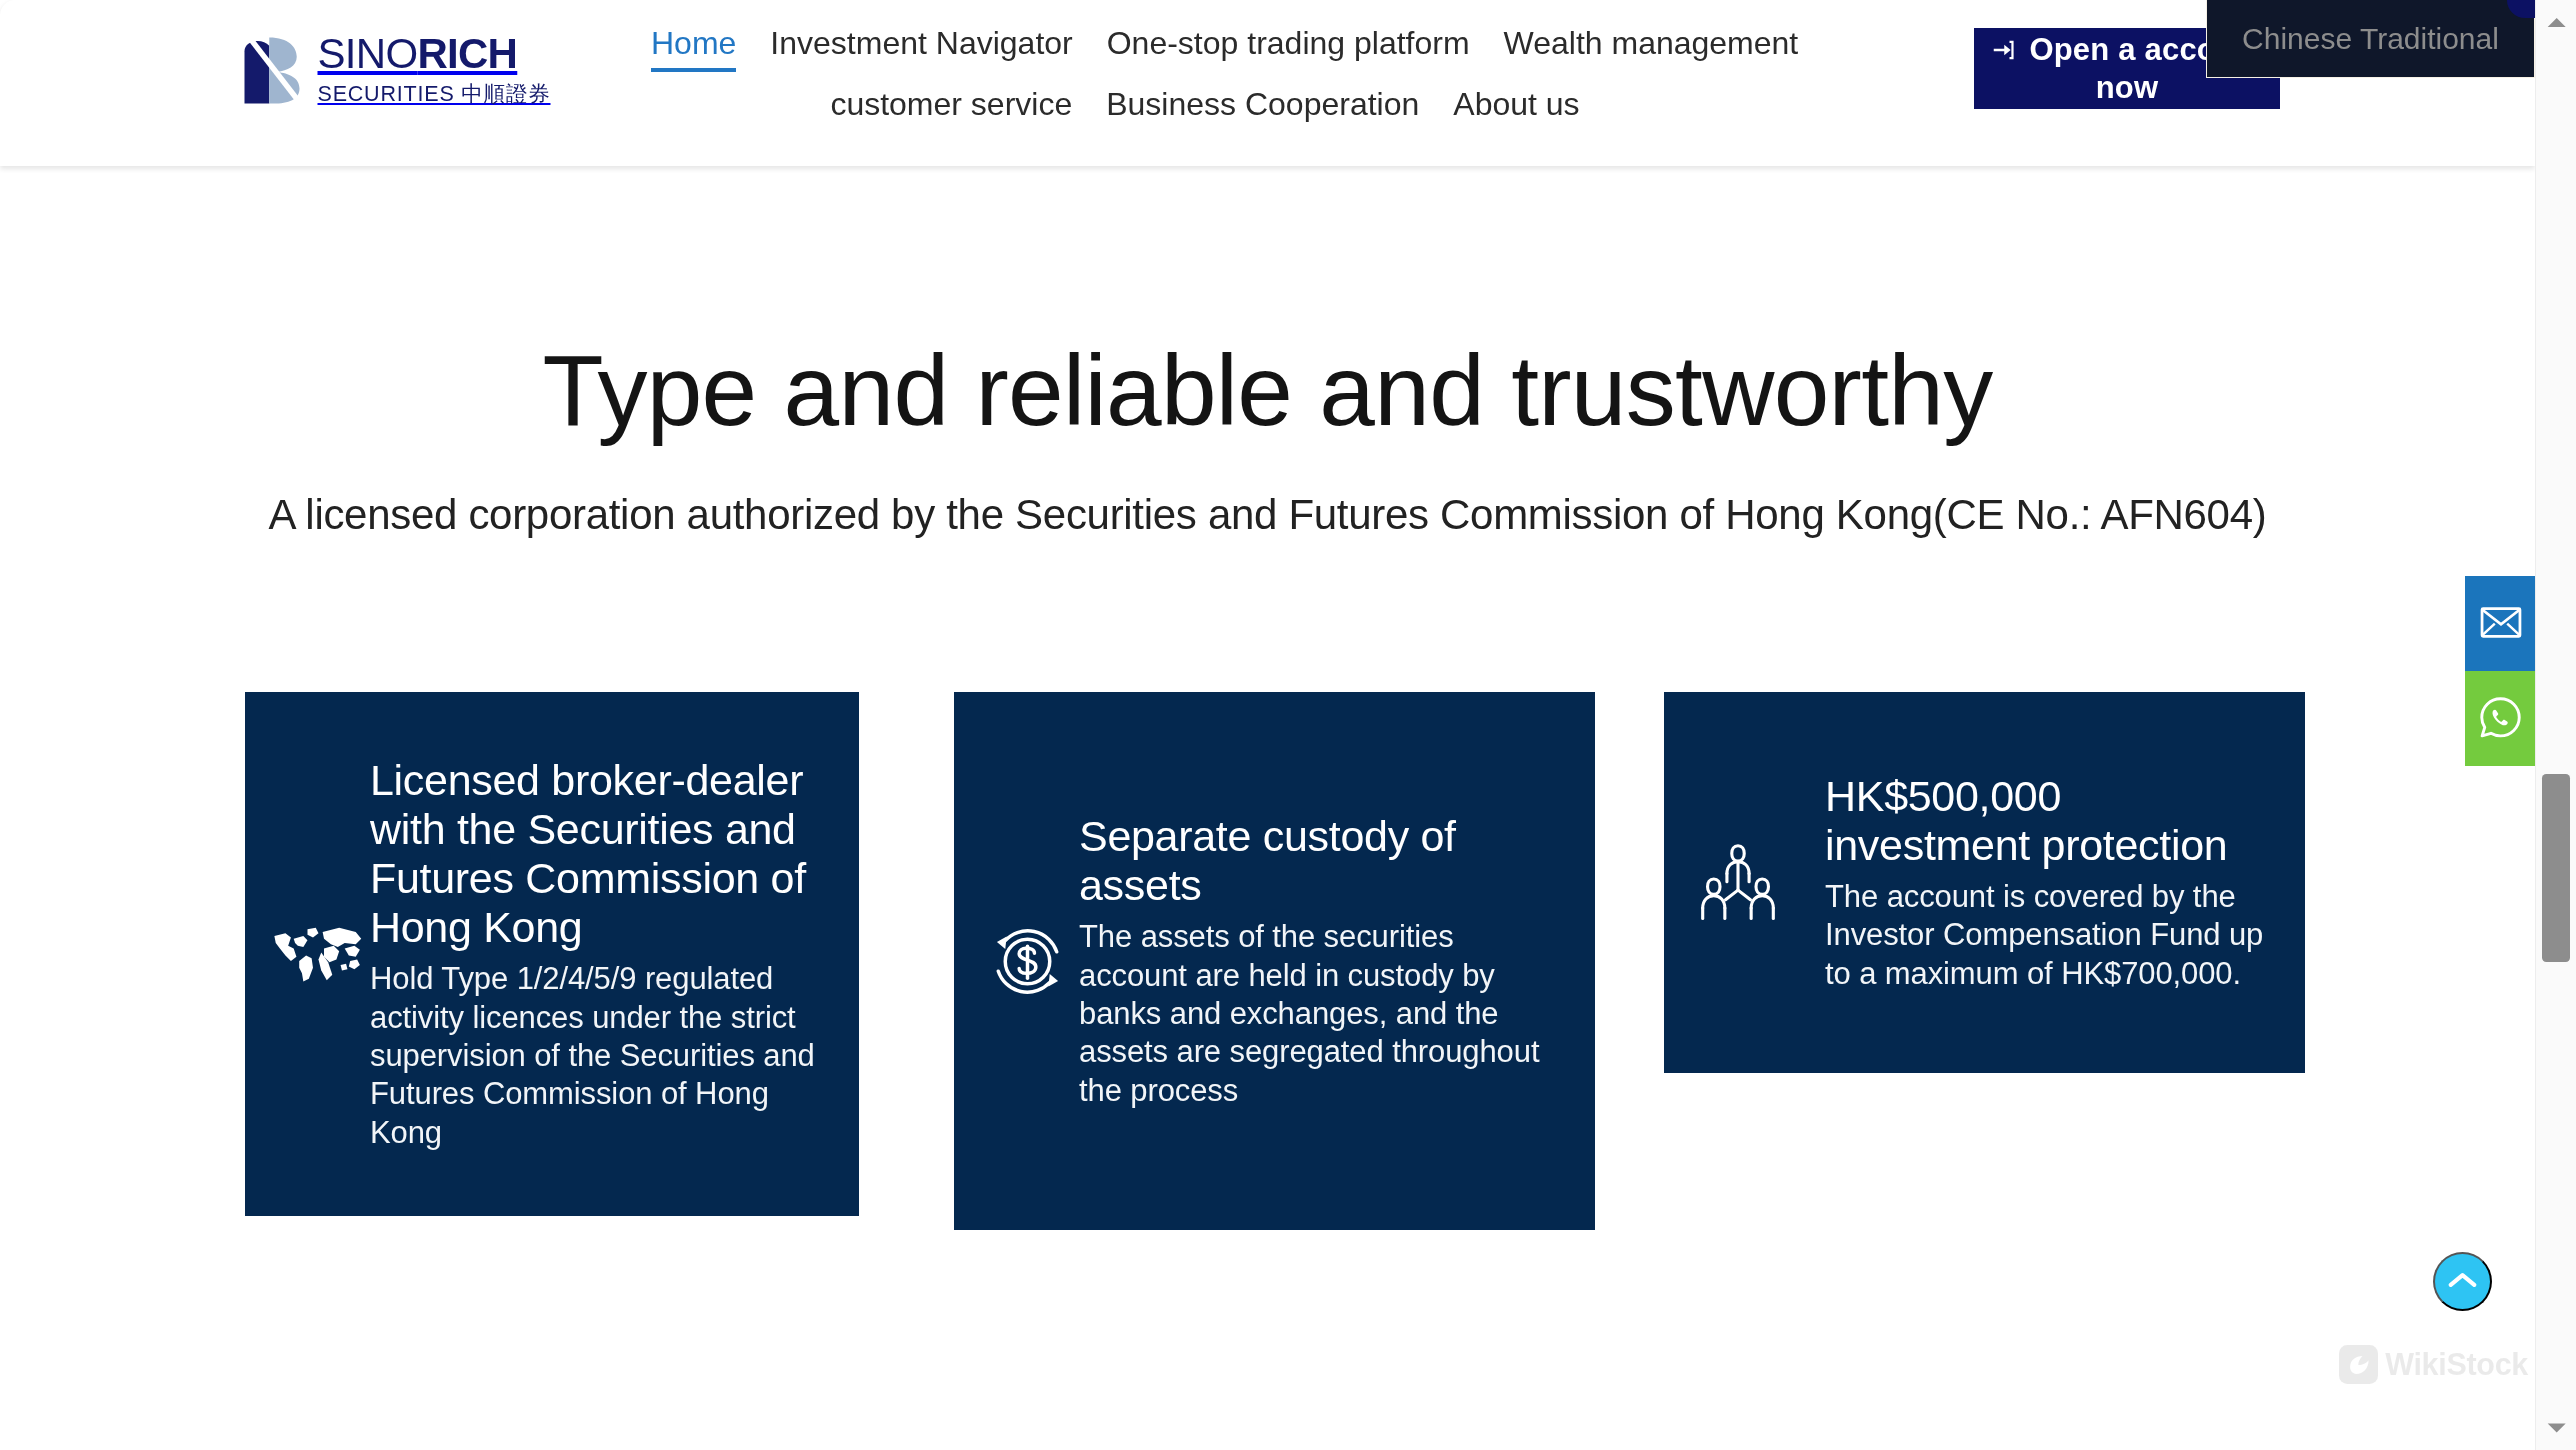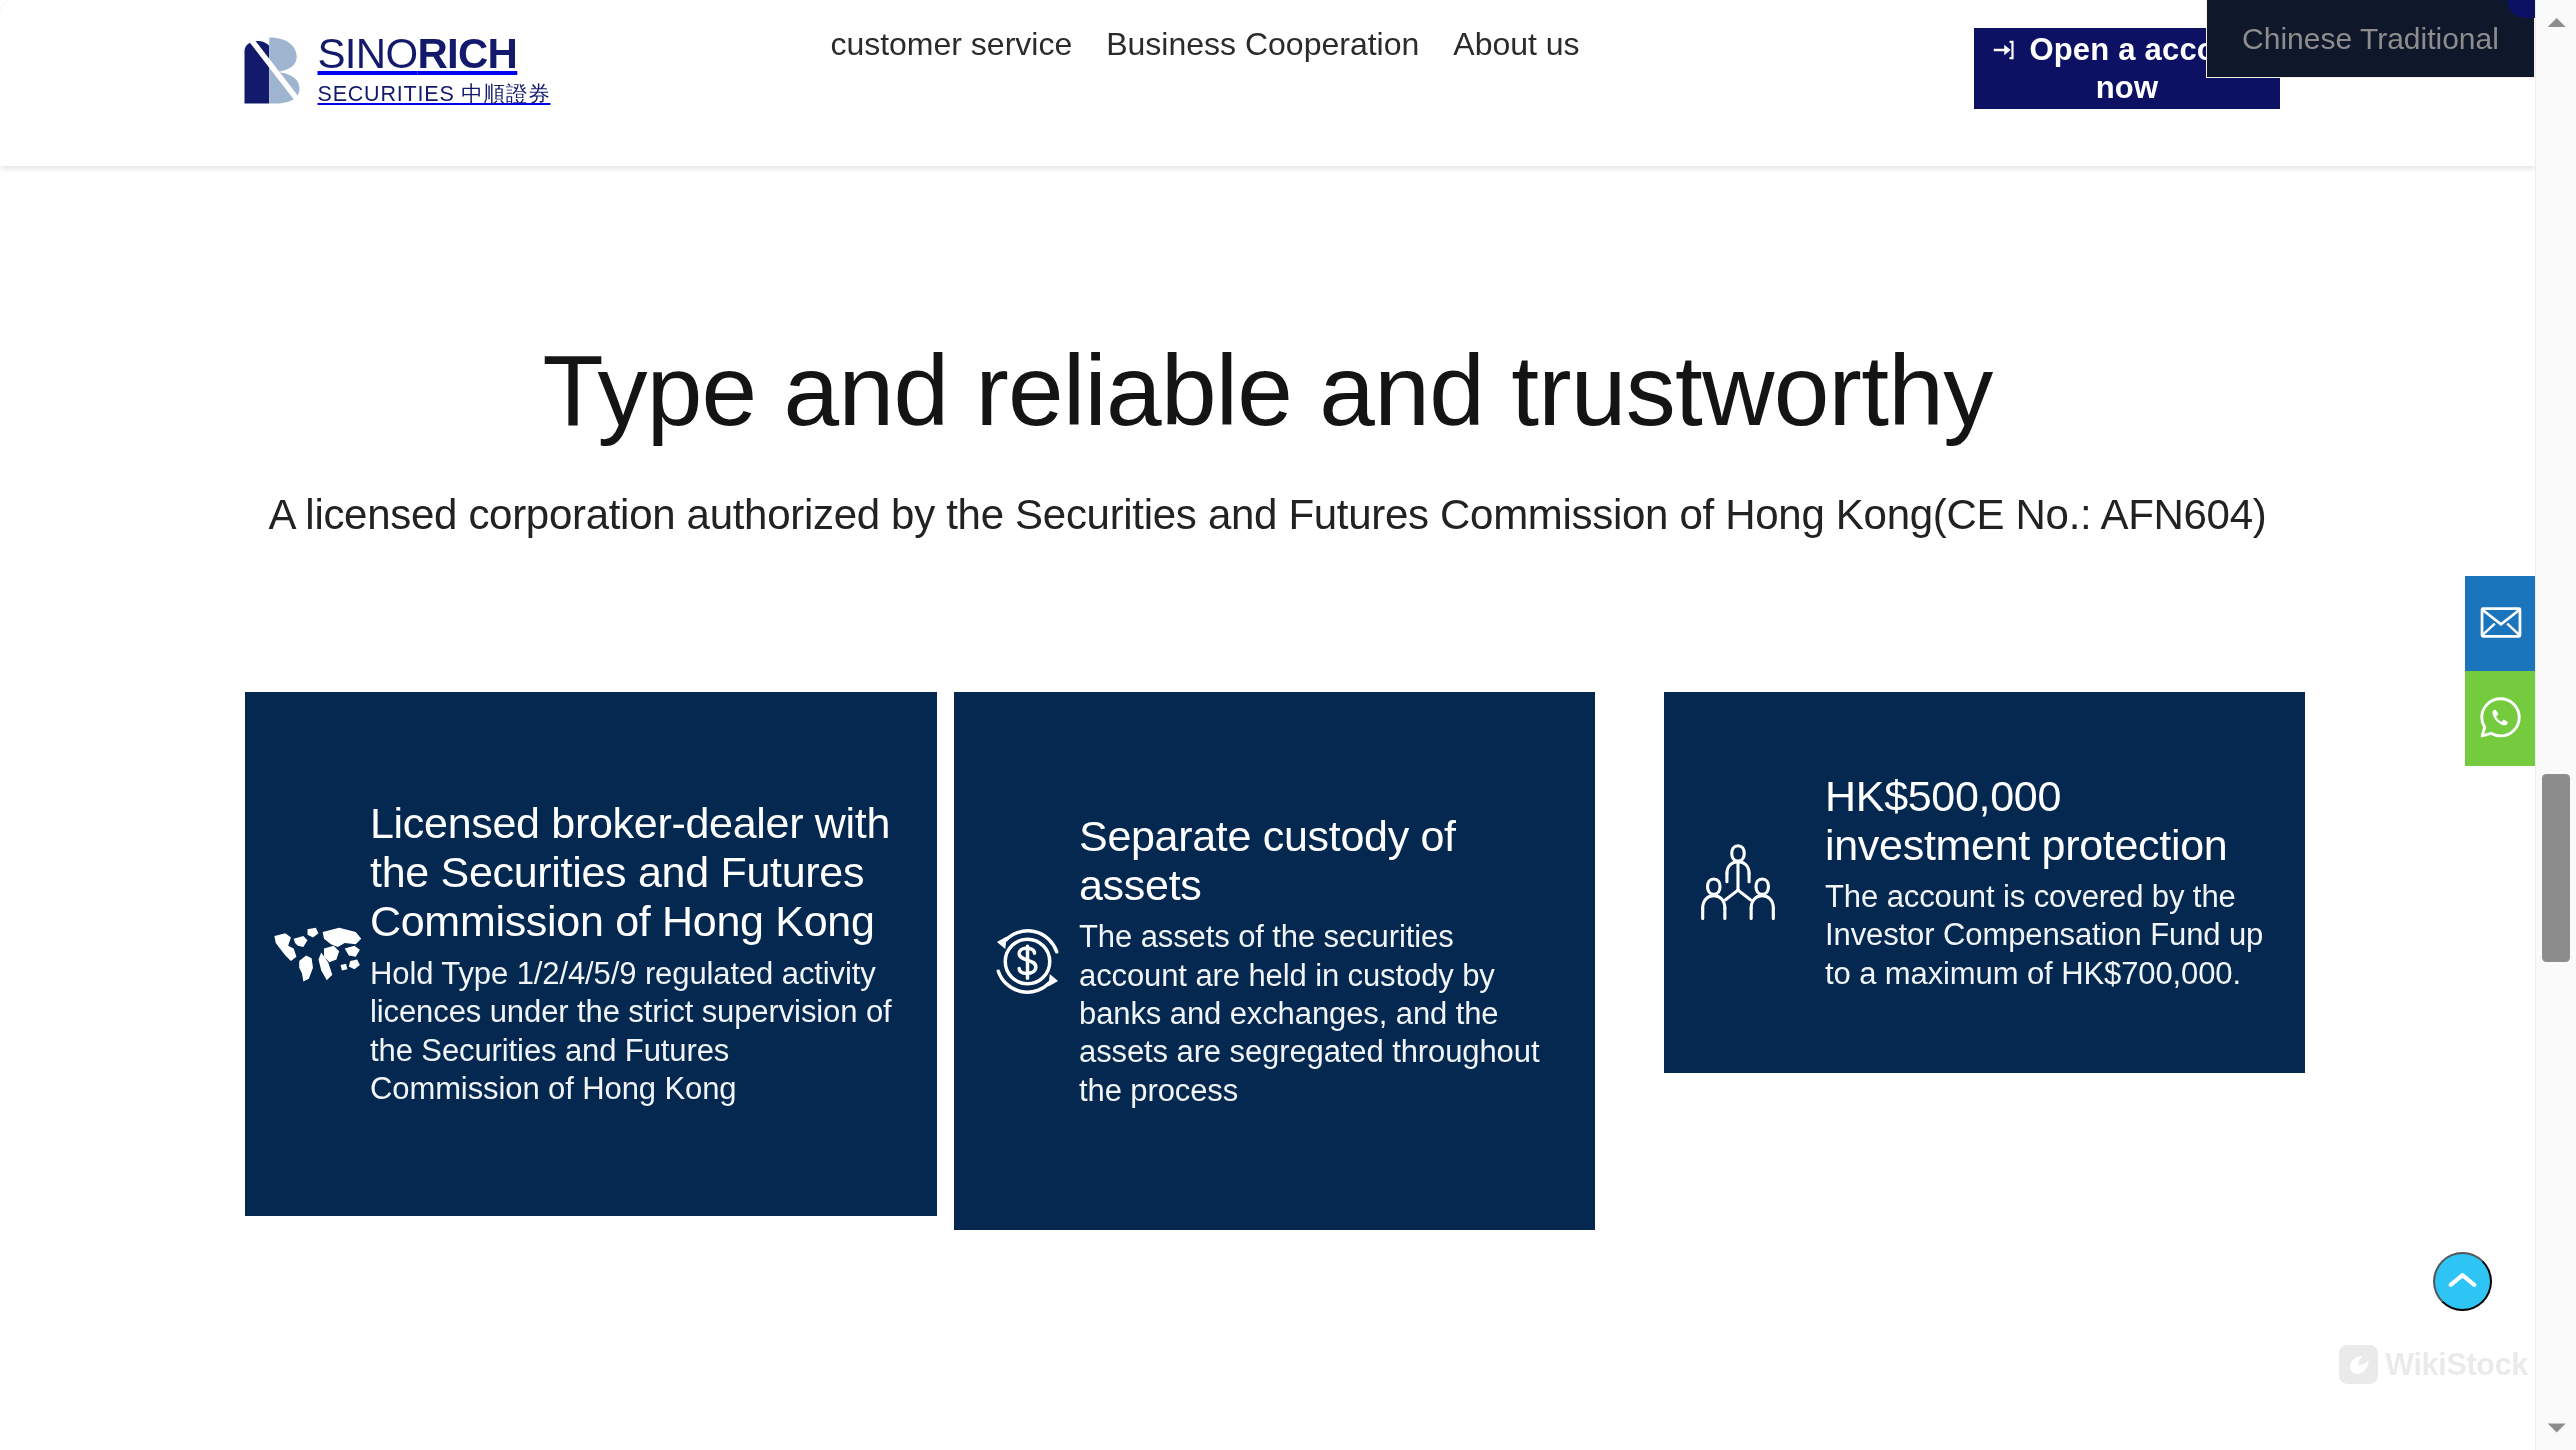--- a/index.html
+++ b/index.html
@@ -192,21 +192,21 @@
     pointer-events: none;
   }
   .card {
     position: absolute;
     background: #04284f;
     color: #ffffff;
     display: flex;
     align-items: center;
     pointer-events: auto;
   }
-  .card-1 { left: 245px;  top: 692px;  width: 692px; height: 524px; }
+  .card-1 { left: 245px;  top: 692px;  width: 614px; height: 524px; }
   .card-2 { left: 954px; top: 692px;  width: 641px; height: 538px; }
   .card-3 { left: 1664px; top: 692px;  width: 641px; height: 381px; gap: 36px; }
 
   .card-icon {
     flex: 0 0 auto;
     width: 125px;
     display: flex;
     align-items: center;
     justify-content: center;
     padding-left: 22px;
@@ -342,20 +342,26 @@
         <path d="M24 4 L92 100 L84 100 L16 4 Z" fill="#141a6b" opacity="0"></path>
       </svg>
     </span>
     <span class="logo-text">
       <span class="logo-line1"><span class="sino">SINO</span><span class="rich">RICH</span></span>
       <span class="logo-line2">SECURITIES 中順證券</span>
     </span>
   </a>
 
   <nav class="nav">
+    <div class="nav-row">
+      <a class="nav-item active">Home</a>
+      <a class="nav-item">Investment Navigator</a>
+      <a class="nav-item">One-stop trading platform</a>
+      <a class="nav-item">Wealth management</a>
+    </div>
     <div class="nav-row second">
       <a class="nav-item">customer service</a>
       <a class="nav-item">Business Cooperation</a>
       <a class="nav-item">About us</a>
     </div>
   </nav>
 
   <button class="cta-btn">
     <span class="cta-inner">
       <span class="cta-ico">

